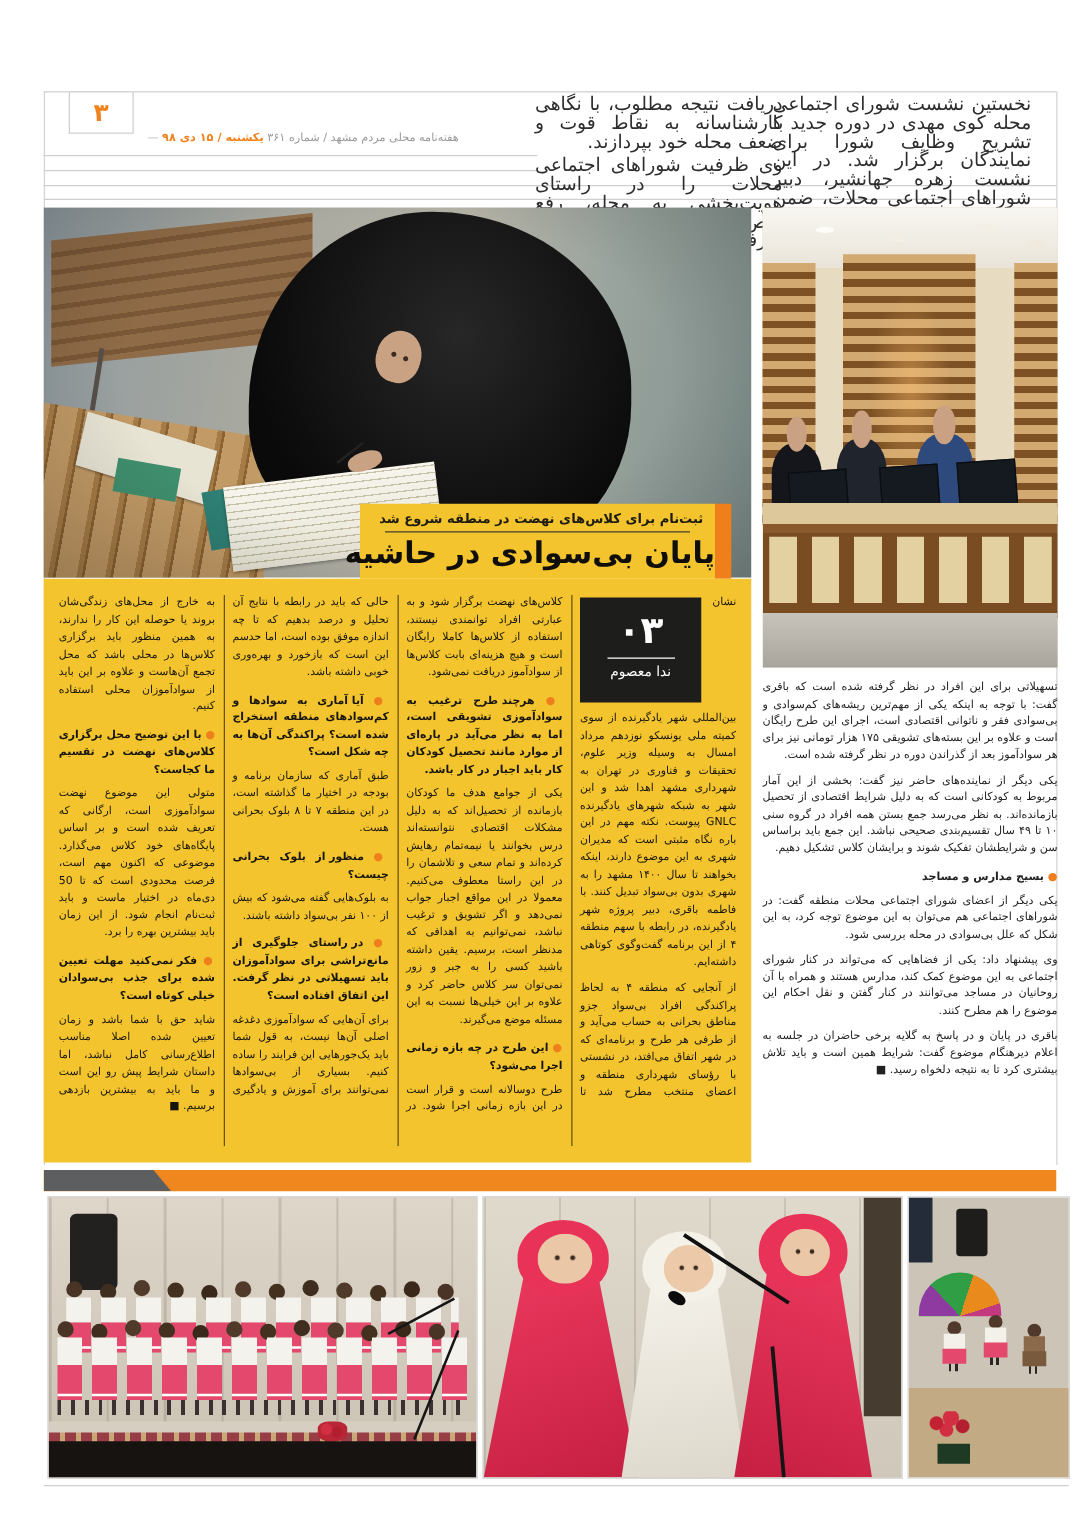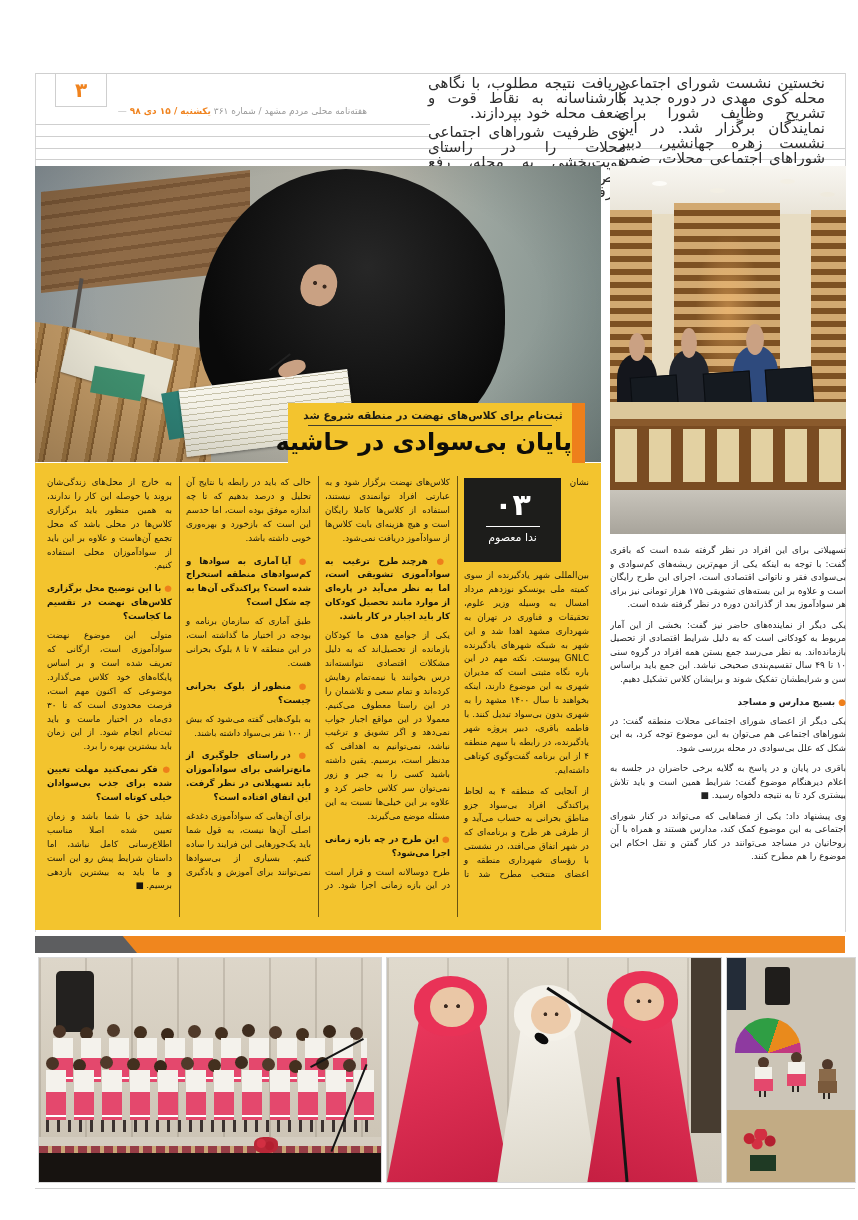--- a/index.html
+++ b/index.html
@@ -284,33 +284,33 @@
       <p>یکی از جوامع هدف ما کودکان بازمانده از تحصیل‌اند که به دلیل مشکلات اقتصادی نتوانسته‌اند درس بخوانند یا نیمه‌تمام رهایش کرده‌اند و تمام سعی و تلاشمان را در این راستا معطوف می‌کنیم. معمولا در این مواقع اجبار جواب نمی‌دهد و اگر تشویق و ترغیب نباشد، نمی‌توانیم به اهدافی که مدنظر است، برسیم. یقین داشته باشید کسی را به جبر و زور نمی‌توان سر کلاس حاضر کرد و علاوه بر این خیلی‌ها نسبت به این مسئله موضع می‌گیرند.</p>
       <p class="q">این طرح در چه بازه زمانی اجرا می‌شود؟</p>
       <p>طرح دوسالانه است و قرار است در این بازه زمانی اجرا شود. در حالی که باید در رابطه با نتایج آن تحلیل و درصد بدهیم که تا چه اندازه موفق بوده است، اما حدسم این است که بازخورد و بهره‌وری خوبی داشته باشد.</p>
       <p class="q">آیا آماری به سوادها و کم‌سوادهای منطقه استخراج شده است؟ پراکندگی آن‌ها به چه شکل است؟</p>
       <p>طبق آماری که سازمان برنامه و بودجه در اختیار ما گذاشته است، در این منطقه ۷ تا ۸ بلوک بحرانی هست.</p>
       <p class="q">منظور از بلوک بحرانی چیست؟</p>
       <p>به بلوک‌هایی گفته می‌شود که بیش از ۱۰۰ نفر بی‌سواد داشته باشند.</p>
       <p class="q">در راستای جلوگیری از مانع‌تراشی برای سوادآموزان باید تسهیلاتی در نظر گرفت. این اتفاق افتاده است؟</p>
       <p>برای آن‌هایی که سوادآموزی دغدغه اصلی آن‌ها نیست، به قول شما باید یک‌جورهایی این فرایند را ساده کنیم. بسیاری از بی‌سوادها نمی‌توانند برای آموزش و یادگیری به خارج از محل‌های زندگی‌شان بروند یا حوصله این کار را ندارند، به همین منظور باید برگزاری کلاس‌ها در محلی باشد که محل تجمع آن‌هاست و علاوه بر این باید از سوادآموزان محلی استفاده کنیم.</p>
       <p class="q">با این توضیح محل برگزاری کلاس‌های نهضت در تقسیم ما کجاست؟</p>
-      <p>متولی این موضوع نهضت سوادآموزی است، ارگانی که تعریف شده است و بر اساس پایگاه‌های خود کلاس می‌گذارد. موضوعی که اکنون مهم است، فرصت محدودی است که تا ۳۰ دی‌ماه در اختیار ماست و باید ثبت‌نام انجام شود. از این زمان باید بیشترین بهره را برد.</p>
+      <p>متولی این موضوع نهضت سوادآموزی است، ارگانی که تعریف شده است و بر اساس پایگاه‌های خود کلاس می‌گذارد. موضوعی که اکنون مهم است، فرصت محدودی است که تا 50 دی‌ماه در اختیار ماست و باید ثبت‌نام انجام شود. از این زمان باید بیشترین بهره را برد.</p>
       <p class="q">فکر نمی‌کنید مهلت تعیین شده برای جذب بی‌سوادان خیلی کوتاه است؟</p>
       <p>شاید حق با شما باشد و زمان تعیین شده اصلا مناسب اطلاع‌رسانی کامل نباشد، اما داستان شرایط پیش رو این است و ما باید به بیشترین بازدهی برسیم. ■</p>
     </div>
   </div>
 
   <div class="sidebar">
     <p>تسهیلاتی برای این افراد در نظر گرفته شده است که باقری گفت: با توجه به اینکه یکی از مهم‌ترین ریشه‌های کم‌سوادی و بی‌سوادی فقر و ناتوانی اقتصادی است، اجرای این طرح رایگان است و علاوه بر این بسته‌های تشویقی ۱۷۵ هزار تومانی نیز برای هر سوادآموز بعد از گذراندن دوره در نظر گرفته شده است.</p>
     <p>یکی دیگر از نماینده‌های حاضر نیز گفت: بخشی از این آمار مربوط به کودکانی است که به دلیل شرایط اقتصادی از تحصیل بازمانده‌اند. به نظر می‌رسد جمع بستن همه افراد در گروه سنی ۱۰ تا ۴۹ سال تقسیم‌بندی صحیحی نباشد. این جمع باید براساس سن و شرایطشان تفکیک شوند و برایشان کلاس تشکیل دهیم.</p>
     <p class="sub">بسیج مدارس و مساجد</p>
     <p>یکی دیگر از اعضای شورای اجتماعی محلات منطقه گفت: در شوراهای اجتماعی هم می‌توان به این موضوع توجه کرد، به این شکل که علل بی‌سوادی در محله بررسی شود.</p>
+    <p>وی پیشنهاد داد: یکی از فضاهایی که می‌تواند در کنار شورای اجتماعی به این موضوع کمک کند، مدارس هستند و همراه با آن روحانیان در مساجد می‌توانند در کنار گفتن و نقل احکام این موضوع را هم مطرح کنند.</p>
     <p>باقری در پایان و در پاسخ به گلایه برخی حاضران در جلسه به اعلام دیرهنگام موضوع گفت: شرایط همین است و باید تلاش بیشتری کرد تا به نتیجه دلخواه رسید. ■</p>
-    <p>وی پیشنهاد داد: یکی از فضاهایی که می‌تواند در کنار شورای اجتماعی به این موضوع کمک کند، مدارس هستند و همراه با آن روحانیان در مساجد می‌توانند در کنار گفتن و نقل احکام این موضوع را هم مطرح کنند.</p>
   </div>
 
   <div class="band"></div>
   <div class="band-flag"></div>
 
   <div class="photo photo-frame photo-choir">
     <div class="ch-wall"></div>
     <div class="ch-speaker"></div>
     <div class="ch-row-back" style="position:absolute;">
       <div class="ch-heads" style="position:relative;height:13px;">

